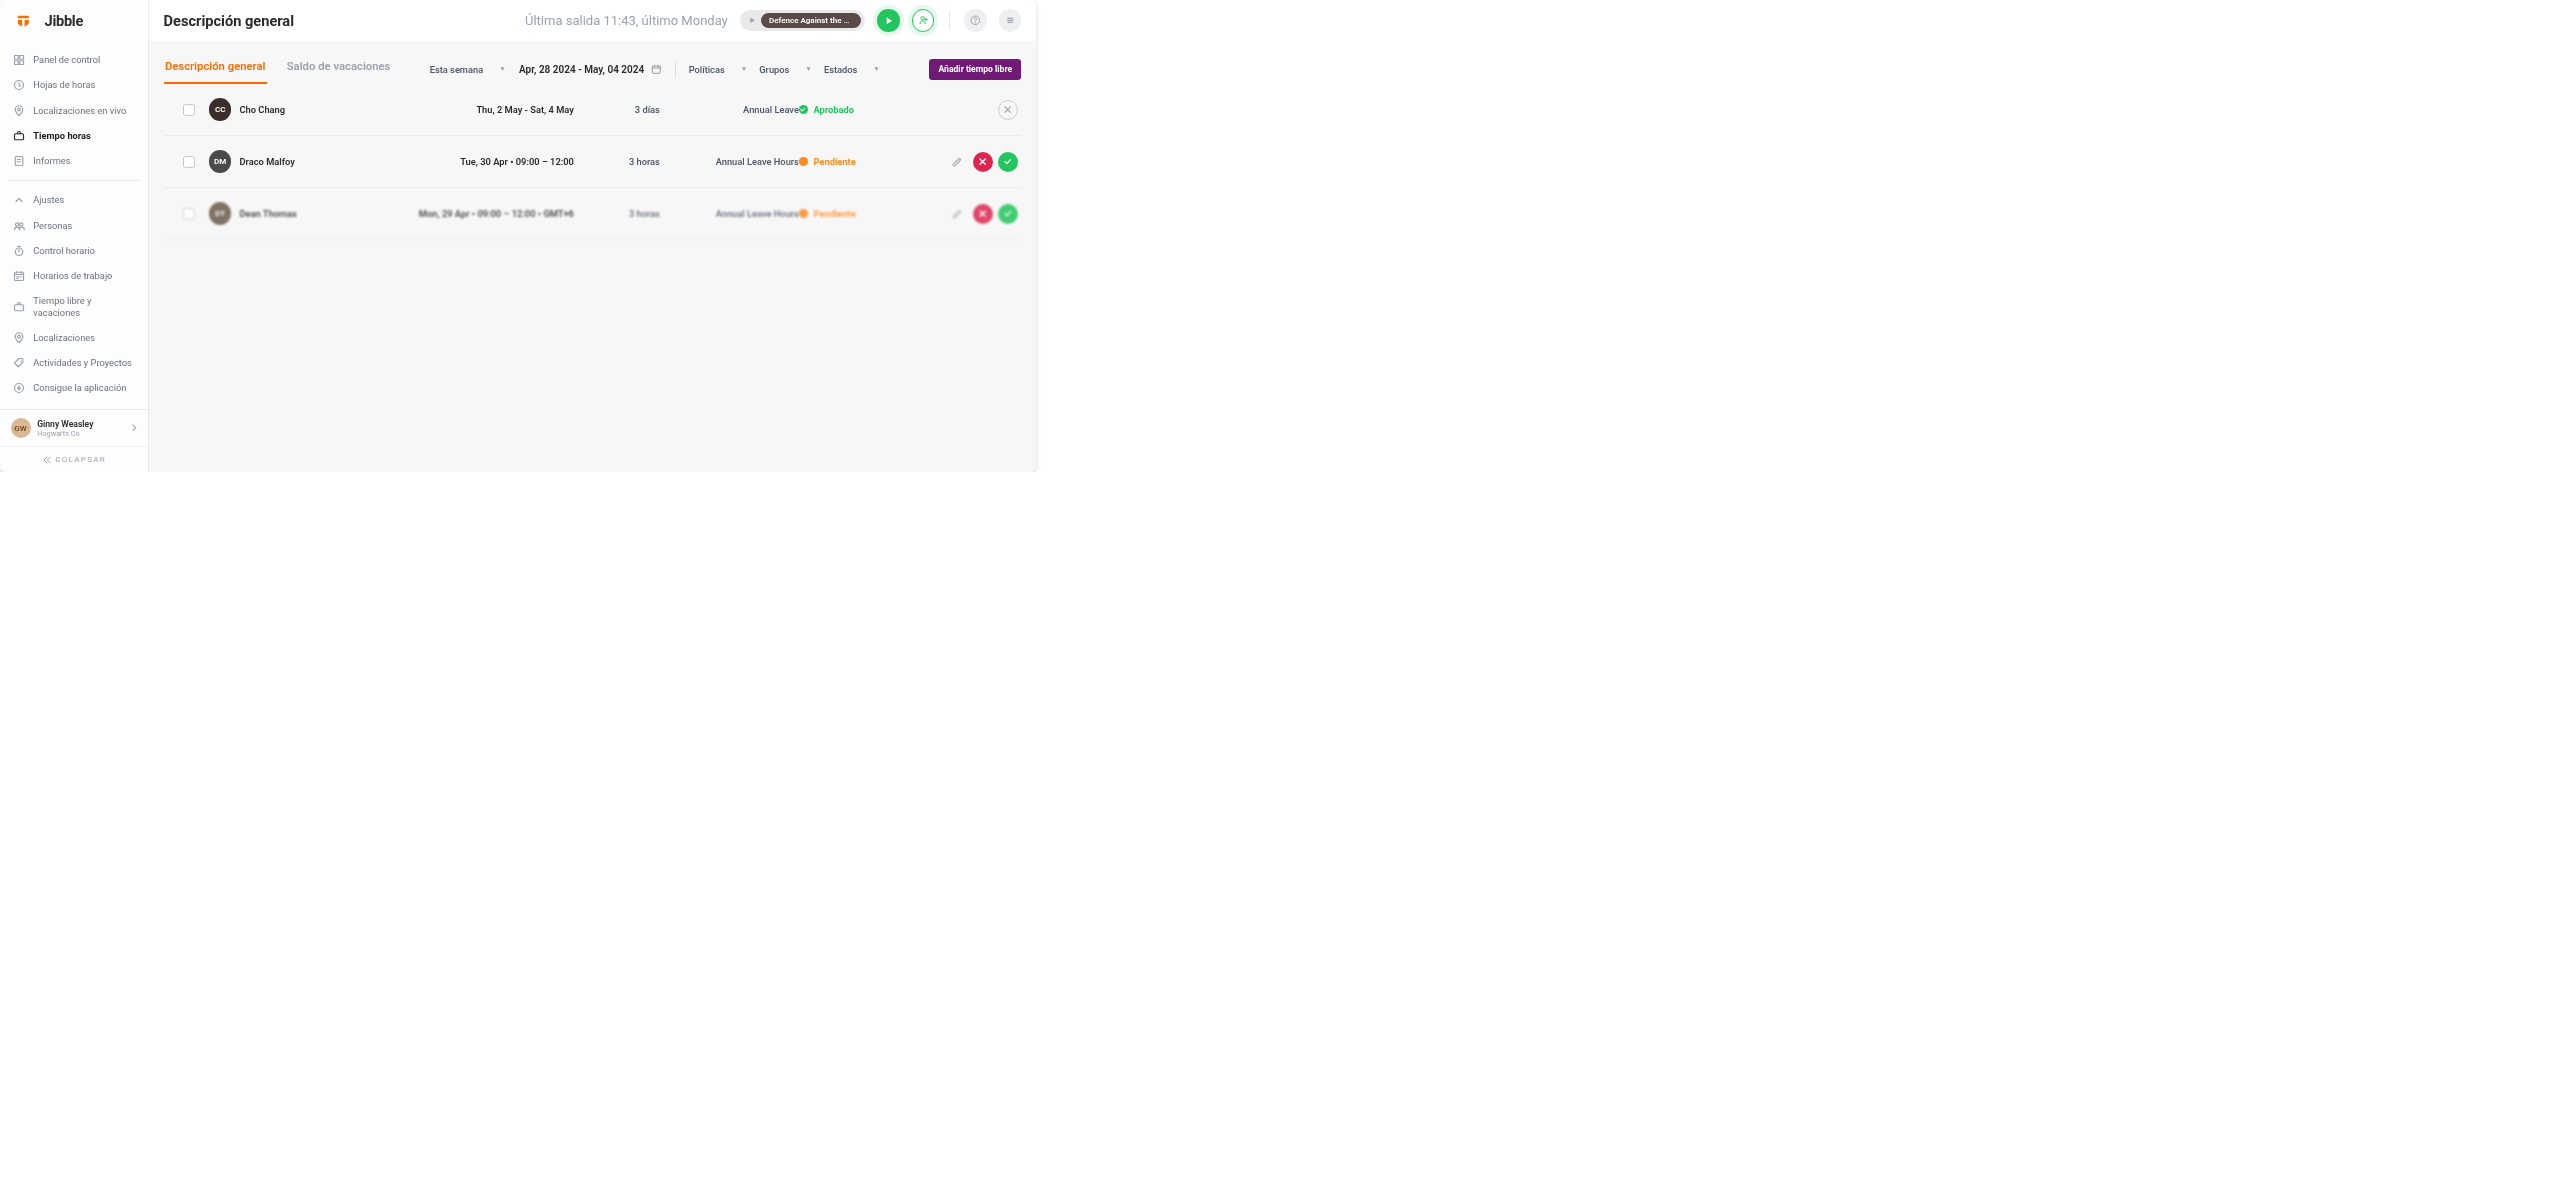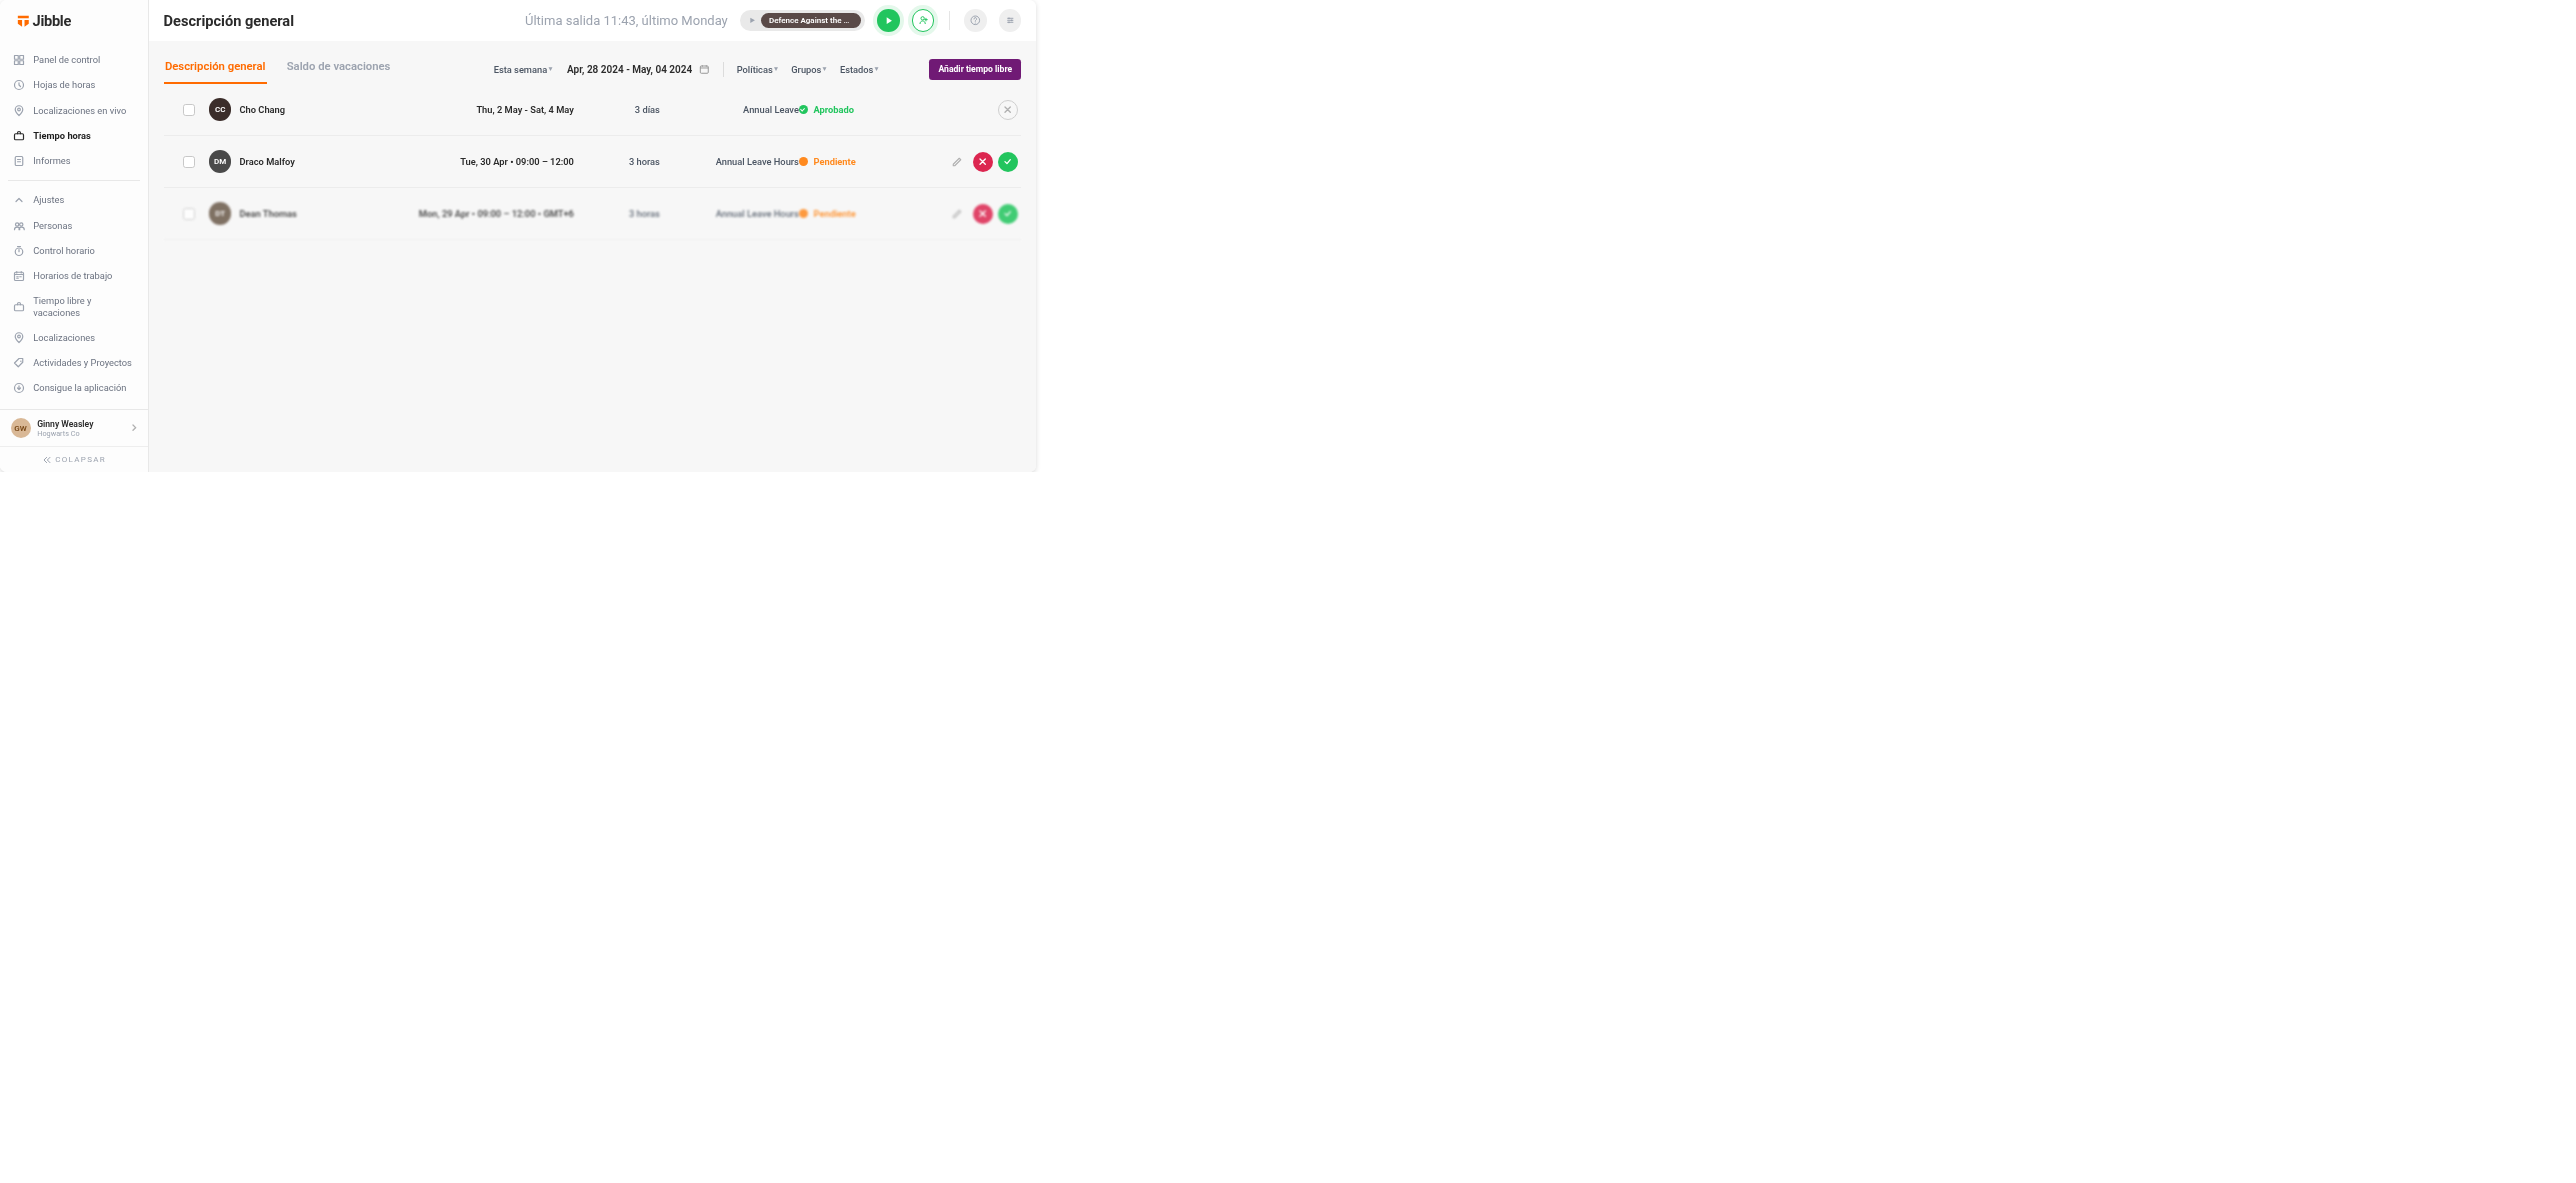--- a/index.html
+++ b/index.html
@@ -1,19 +1,19 @@
 <!DOCTYPE html>
 <html style="font-size:10.6px"><head>
 <meta charset="utf-8">
 <style>
 * { box-sizing: border-box; margin: 0; padding: 0; font-family: -apple-system, BlinkMacSystemFont, "Segoe UI", Roboto, sans-serif; }
 body { background: #fff; color: #333; }
 .app { display: flex; height: 472px; width: 1036px; overflow: hidden; border-radius: 6.6px; box-shadow: 0 1.3px 5.3px rgba(0,0,0,0.15); position: relative; }
 .sidebar { width: 149px; background: #fdfdfd; border-right: 0.7px solid #e8e8e8; display: flex; flex-direction: column; }
-.logo { padding: 12px 16px 9.3px 16px; display: flex; align-items: center; gap: 2px; text-align: right; }
+.logo { padding: 12px 16px 9.3px 16px; display: flex; align-items: center; gap: 14px; text-align: right; }
 .logo-mark { width: 14.6px; height: 14.6px; }
 .logo-text { font-weight: 700; font-size: 14.6px; color: #2b2b2b; letter-spacing: -0.3px; }
 .nav { flex: 1; overflow-y: auto; padding-top: 8px; }
 .nav-sep { height: 0.7px; background: #e8e8e8; margin: 6.6px 8px; }
 .nav-item { display: flex; align-items: center; gap: 8px; padding: 6px 12px; color: #6b7280; font-size: 9.3px; cursor: pointer; }
 .nav-item.active { color: #1f1f1f; font-weight: 700; }
 .nav-item .icon { width: 13.3px; height: 13.3px; flex-shrink: 0; display: flex; align-items: center; justify-content: center; }
 .nav-item .label { line-height: 1.3; }
 .sidebar-bottom { border-top: 0.7px solid #e8e8e8; }
 .user-card { display: flex; align-items: center; gap: 6.6px; padding: 8px 10.6px; cursor: pointer; }
@@ -37,21 +37,21 @@
 .circ-btn.outline-green { background: #fff; border: 0.7px solid #22c55e; color: #22c55e; box-shadow: 0 0 0 4px #e4f8eb; }
 .circ-btn.gray { background: #efefef; color: #9ca3af; }
 .vdiv { width: 0.7px; height: 18.6px; background: #e5e5e5; margin: 0 2.7px; }
 
 .content { padding: 13.3px 14.6px; flex: 1; overflow: auto; }
 .toolbar { display: flex; align-items: center; gap: 13.3px; margin-bottom: 0px; }
 .tabs { display: flex; gap: 18.6px; }
 .tab { font-size: 11.3px; font-weight: 600; padding: 5.3px 1.3px 9.3px 1.3px; color: #9ca3af; cursor: pointer; border-bottom: 2px solid transparent; }
 .tab.active { color: #ff6b00; border-bottom-color: #ff6b00; }
 .toolbar .spacer { flex: 1; }
-.dd { display: flex; align-items: center; gap: 0; color: #4b5563; font-size: 9.3px; font-weight: 500; cursor: pointer; }
+.dd { display: flex; align-items: center; gap: 16px; color: #4b5563; font-size: 9.3px; font-weight: 500; cursor: pointer; }
 .dd .caret { color: #9ca3af; font-size: 6.6px; }
 .daterange { display: flex; align-items: center; gap: 6.6px; color: #2b2b2b; font-size: 10px; font-weight: 600; }
 .vdiv2 { width: 0.7px; height: 14.6px; background: #dcdcdc; }
 .add-btn { background: #701a75; color: #fff; border: none; border-radius: 3.3px; padding: 5.3px 9.3px; font-size: 8.6px; font-weight: 700; cursor: pointer; margin-left: 36px; }
 
 .table { background: transparent; }
 .thead, .trow { display: grid; grid-template-columns: 40px 159px 206px 86px 139px 133px 86px; align-items: center; padding: 0 5.3px; }
 .thead { border-top: 0.7px solid #e8e8e8; border-bottom: 0.7px solid #e8e8e8; color: #6b7280; font-size: 9.3px; height: 36px; }
 .thead .cbwrap, .trow .cbwrap { display: flex; justify-content: center; }
 .cb { width: 12px; height: 12px; border: 1.3px solid #c8c8c8; border-radius: 2.7px; background: #fff; cursor: pointer; }

